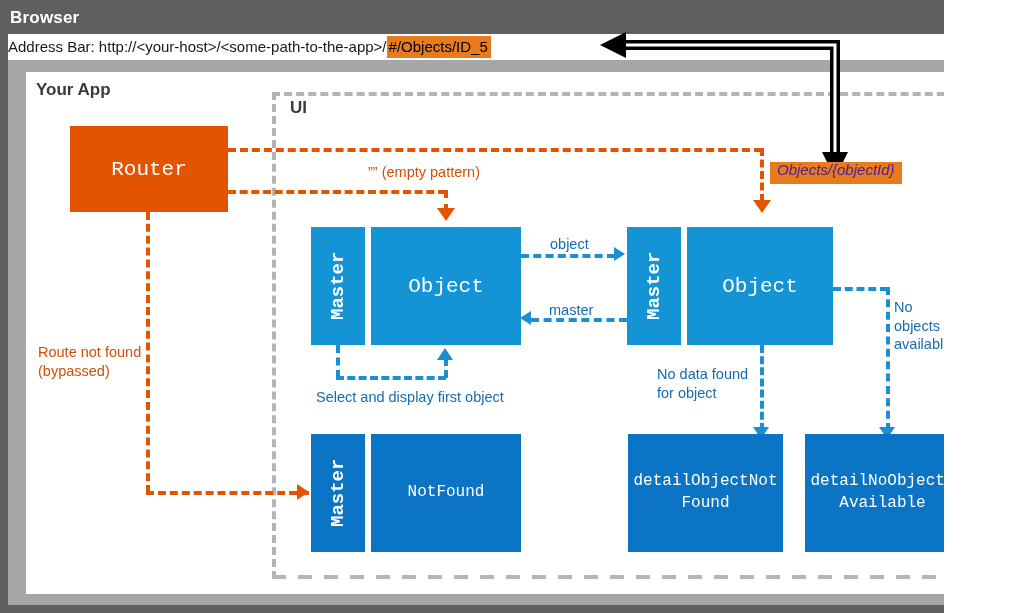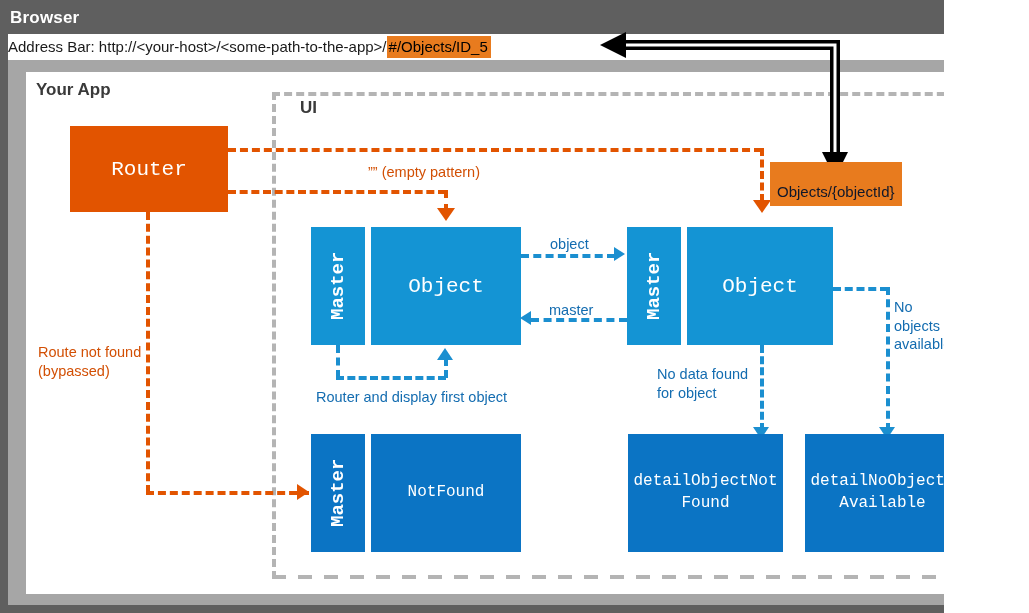--- a/index.html
+++ b/index.html
@@ -63,21 +63,21 @@
     position:absolute;left:965px;top:92px;
     width:4px;height:487px;
     background:repeating-linear-gradient(to bottom,#b4b4b4 0 12px,transparent 12px 24px);
   }
   .ui-box-bottom{
     position:absolute;left:272px;top:575px;
     width:697px;height:4px;
     background:repeating-linear-gradient(to right,#b4b4b4 0 14px,transparent 14px 26px);
   }
   .ui-label{
-    position:absolute;left:296px;top:98px;
+    position:absolute;left:286px;top:98px;
     font-size:17px;font-weight:bold;color:#3a3a3a;
     background:#ffffff;padding:0 4px;
   }
 
   
   .box{
     position:absolute;
     display:flex;align-items:center;justify-content:center;
     color:#ffffff;text-align:center;
     box-sizing:border-box;
@@ -90,24 +90,25 @@
     writing-mode:vertical-rl;
     transform:rotate(180deg);
     font-size:19px;font-weight:bold;
   }
   .box-master.light{background:#1494d4;}
   .box-master.dark{background:#0b74c4;}
 
   
   .pill{
     position:absolute;
-    background:#e87b1e;color:#0f172a;
+    background:#e87b1e;color:#4c1d95;
     font-size:15px;line-height:1;
-    padding:22px 7px 7px 7px;
+    padding:0 7px 7px 7px;
     white-space:nowrap;
+    font-style:italic;
   }
 
   
   .note{
     position:absolute;
     font-size:14.5px;line-height:1.28;
     white-space:pre-line;
   }
   .note-orange{color:#d24f04;}
   .note-blue{color:#136cb0;}
@@ -185,21 +186,21 @@
     <polyline points="617,45 835,45 835,163" fill="none" stroke="#ffffff" stroke-width="3"></polyline>
     <polygon points="600,45 626,32 626,58" fill="#000000"></polygon>
     <polygon points="835,178 822,152 848,152" fill="#000000"></polygon>
   </svg>
 
   <div class="pill" style="left:770px;top:162px;">Objects/{objectId}</div>
 
   <div class="note note-orange" style="left:368px;top:163px;">”” (empty pattern)</div>
   <div class="note note-orange" style="left:38px;top:331px;margin-top:12px;">Route not found
 (bypassed)</div>
-  <div class="note note-blue" style="left:316px;top:388px;">Router and display first object</div>
+  <div class="note note-blue" style="left:316px;top:388px;">Select and display first object</div>
   <div class="note note-blue" style="left:550px;top:235px;">object</div>
   <div class="note note-blue" style="left:549px;top:301px;">master</div>
   <div class="note note-blue" style="left:894px;top:298px;">No objects
 available</div>
   <div class="note note-blue" style="left:657px;top:365px;">No data found
 for object</div>
 
   <div class="box box-orange" style="left:70px;top:126px;width:158px;height:86px;">Router</div>
 
   <div class="box box-master light" style="left:311px;top:227px;width:54px;height:118px;">Master</div>

